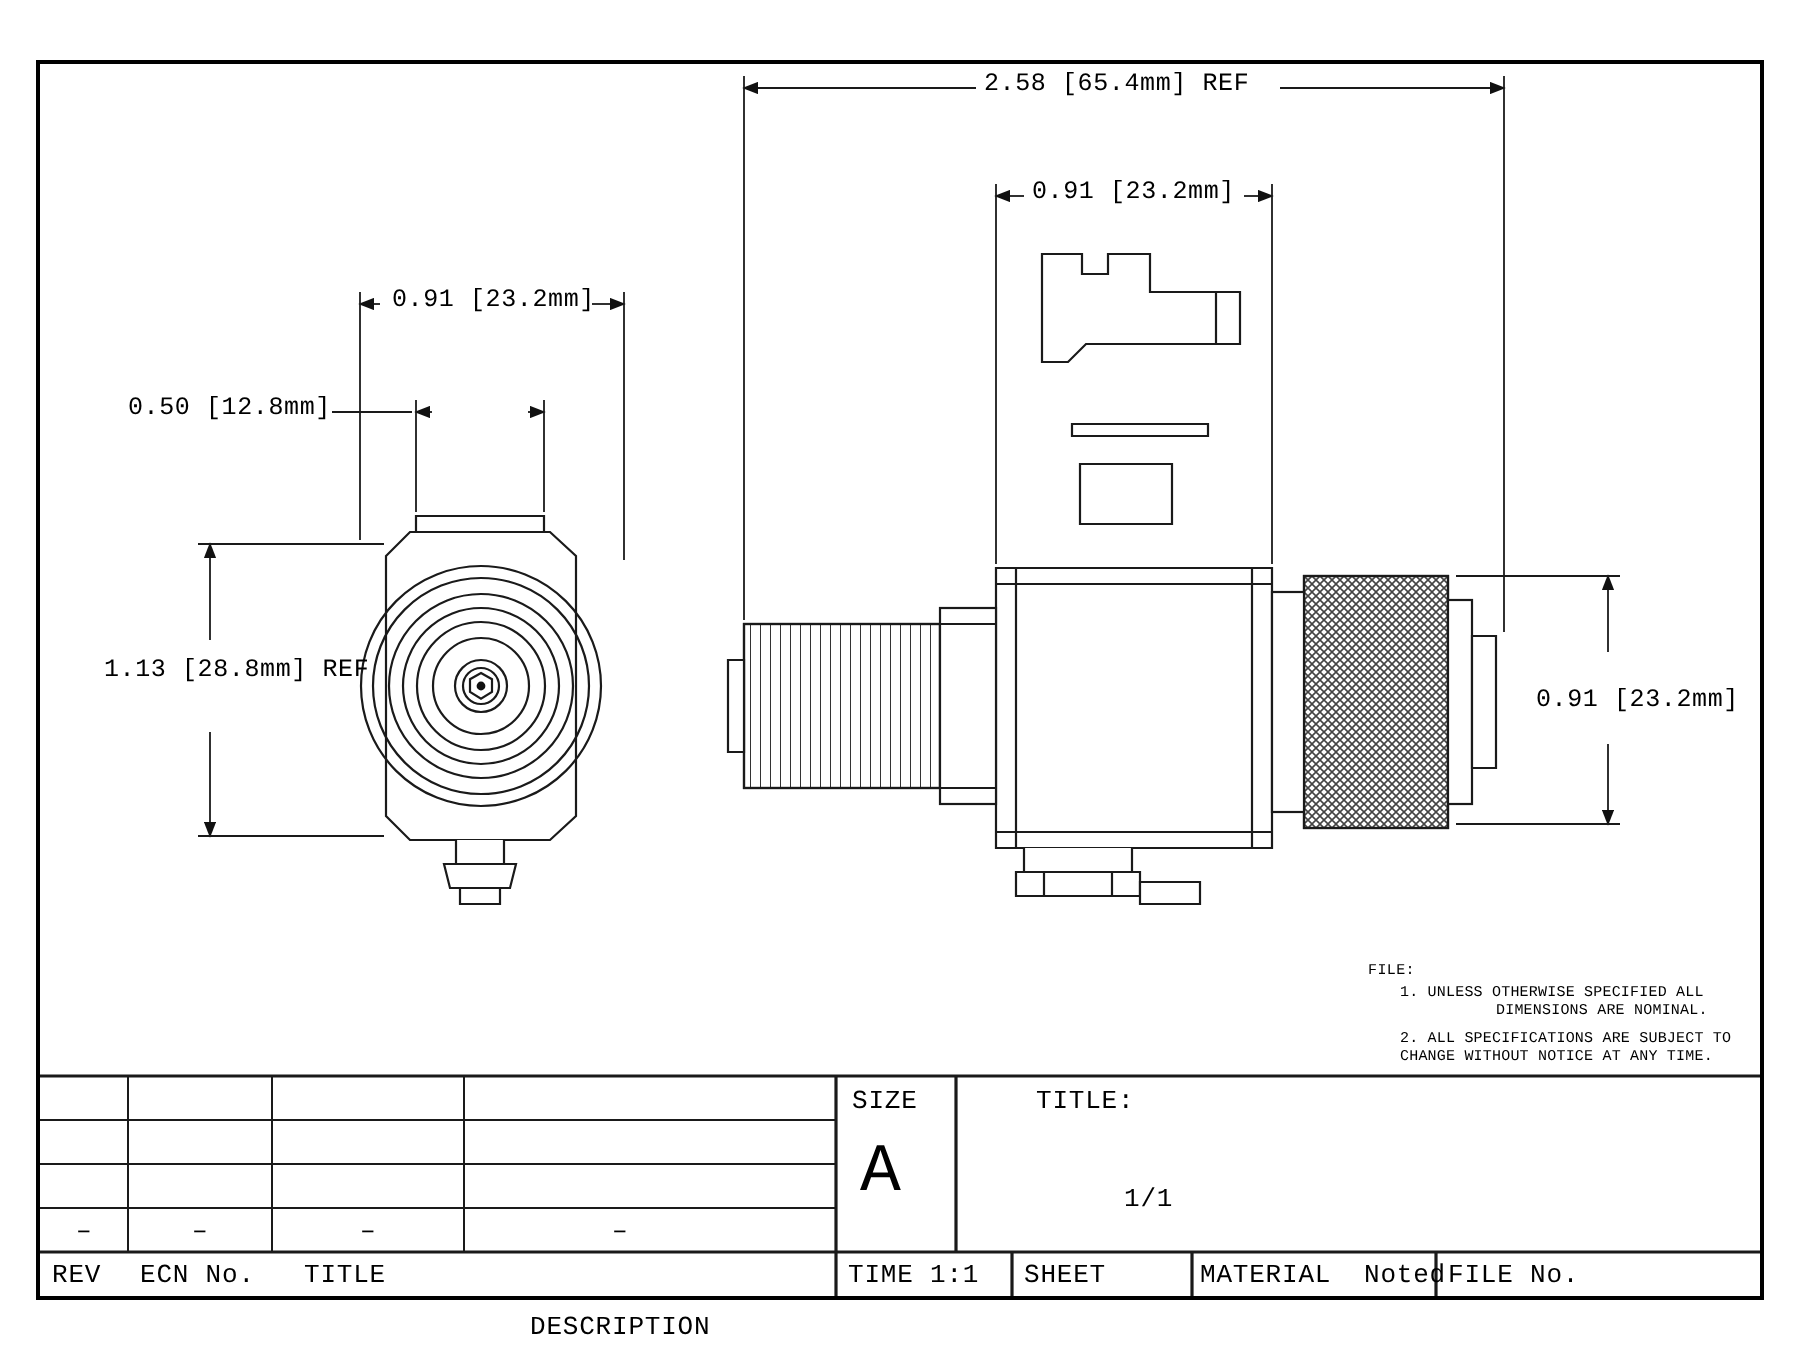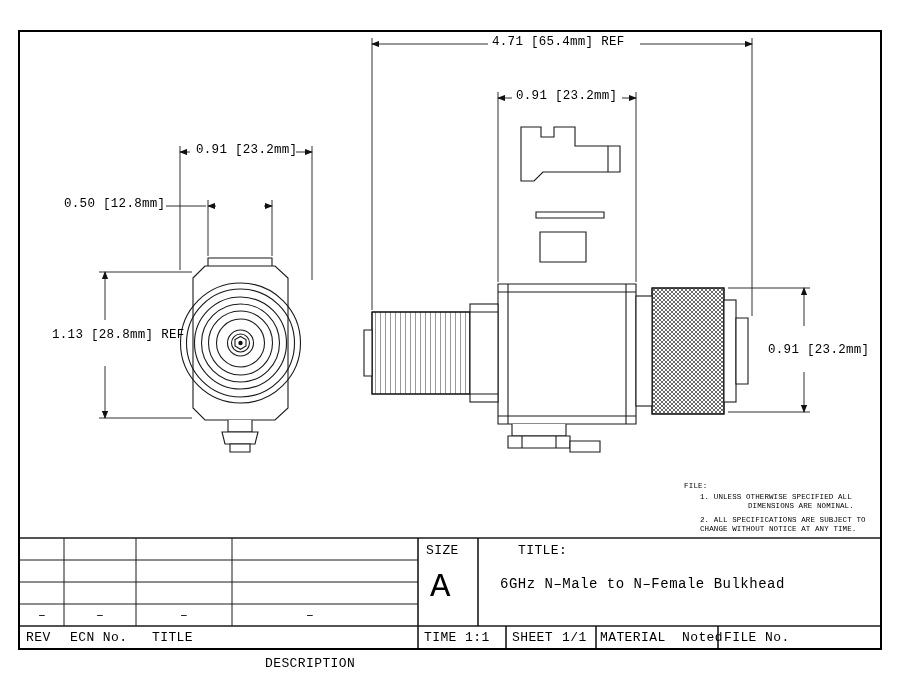--- a/index.html
+++ b/index.html
@@ -147,21 +147,21 @@
     <g stroke="#1a1a1a" stroke-width="1" fill="none">
       <path d="M20 560 L418 560"></path>
       <path d="M20 582 L418 582"></path>
       <path d="M20 604 L418 604"></path>
       <path d="M64 538 L64 626"></path>
       <path d="M136 538 L136 626"></path>
       <path d="M232 538 L232 626"></path>
     </g>
   </svg>
 
-  <div class="txt dim" style="left:492px;top:35px;">4.71 [65.4mm] REF</div>
+  <div class="txt dim" style="left:492px;top:35px;">2.58 [65.4mm] REF</div>
   <div class="txt dim" style="left:516px;top:89px;">0.91 [23.2mm]</div>
   <div class="txt dim" style="left:196px;top:143px;">0.91 [23.2mm]</div>
   <div class="txt dim" style="left:64px;top:197px;">0.50 [12.8mm]</div>
   <div class="txt dim" style="left:52px;top:328px;">1.13 [28.8mm] REF</div>
   <div class="txt dim" style="left:768px;top:343px;">0.91 [23.2mm]</div>
 
   <div class="txt notes-h" style="left:684px;top:482px;">FILE:</div>
   <div class="txt notes" style="left:700px;top:493px;">1.  UNLESS OTHERWISE SPECIFIED ALL</div>
   <div class="txt notes" style="left:700px;top:502px;padding-left:48px;">     DIMENSIONS ARE NOMINAL.</div>
   <div class="txt notes" style="left:700px;top:516px;">2.  ALL SPECIFICATIONS ARE SUBJECT TO</div>
@@ -174,22 +174,21 @@
 
   <div class="txt tb-head" style="left:26px;top:630px;">REV</div>
   <div class="txt tb-head" style="left:70px;top:630px;">ECN No.</div>
   <div class="txt tb-head" style="left:152px;top:630px;">TITLE</div>
   <div class="txt tb-head" style="left:265px;top:656px;">DESCRIPTION</div>
 
   <div class="txt tb-head" style="left:426px;top:543px;">SIZE</div>
   <div class="txt tb-big" style="left:430px;top:568px;">A</div>
 
   <div class="txt tb-head" style="left:518px;top:543px;">TITLE:</div>
-  <div class="txt tb-title" style="left:500px;top:576px;">6GHz N–Male to N–Female Bulkhead</div>
 
   <div class="txt tb-head" style="left:424px;top:630px;">TIME 1:1</div>
   <div class="txt tb-head" style="left:512px;top:630px;">SHEET</div>
-  <div class="txt tb-head" style="left:562px;top:630px;font-family:Liberation Mono, monospace;">1/1</div>
+  <div class="txt tb-head" style="left:562px;top:592px;font-family:Liberation Mono, monospace;">1/1</div>
   <div class="txt tb-head" style="left:600px;top:630px;">MATERIAL</div>
   <div class="txt tb-head" style="left:682px;top:630px;">Noted</div>
   <div class="txt tb-head" style="left:724px;top:630px;text-align:center;">FILE No.</div>
 
 </div>
 
 </body></html>

